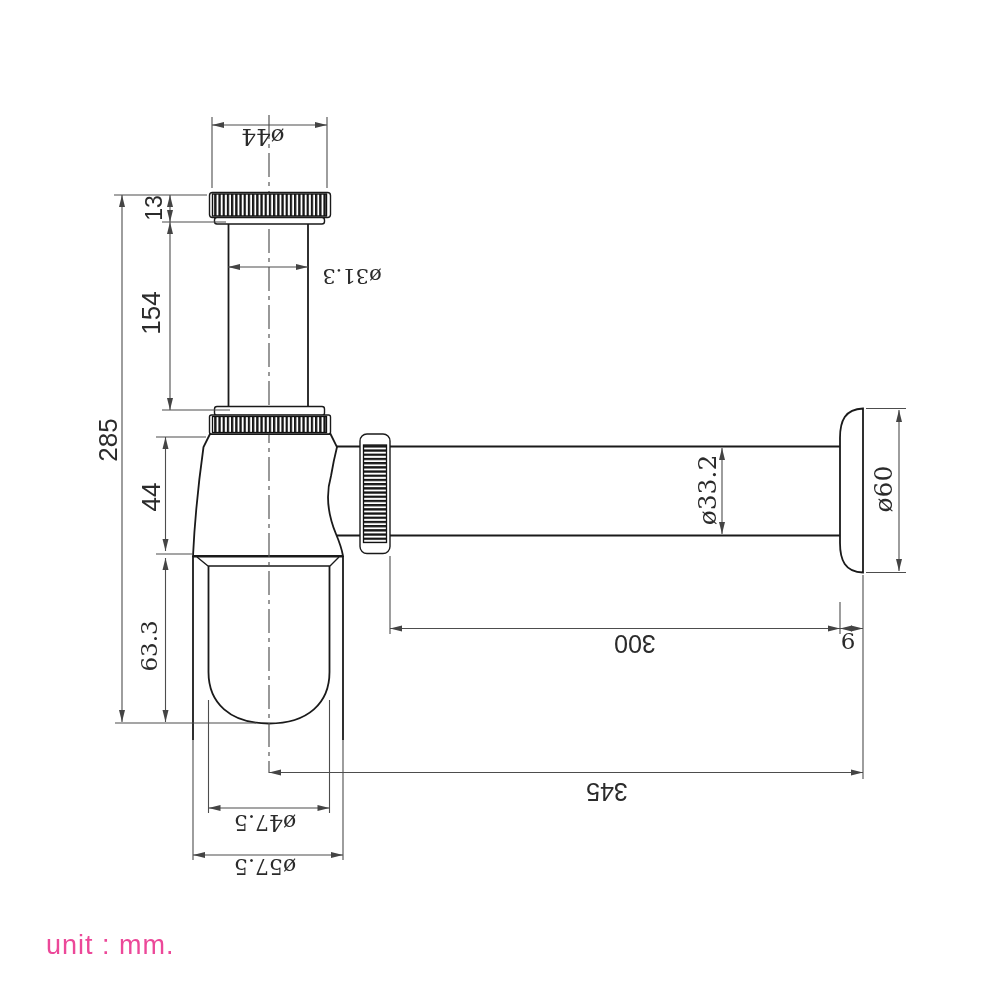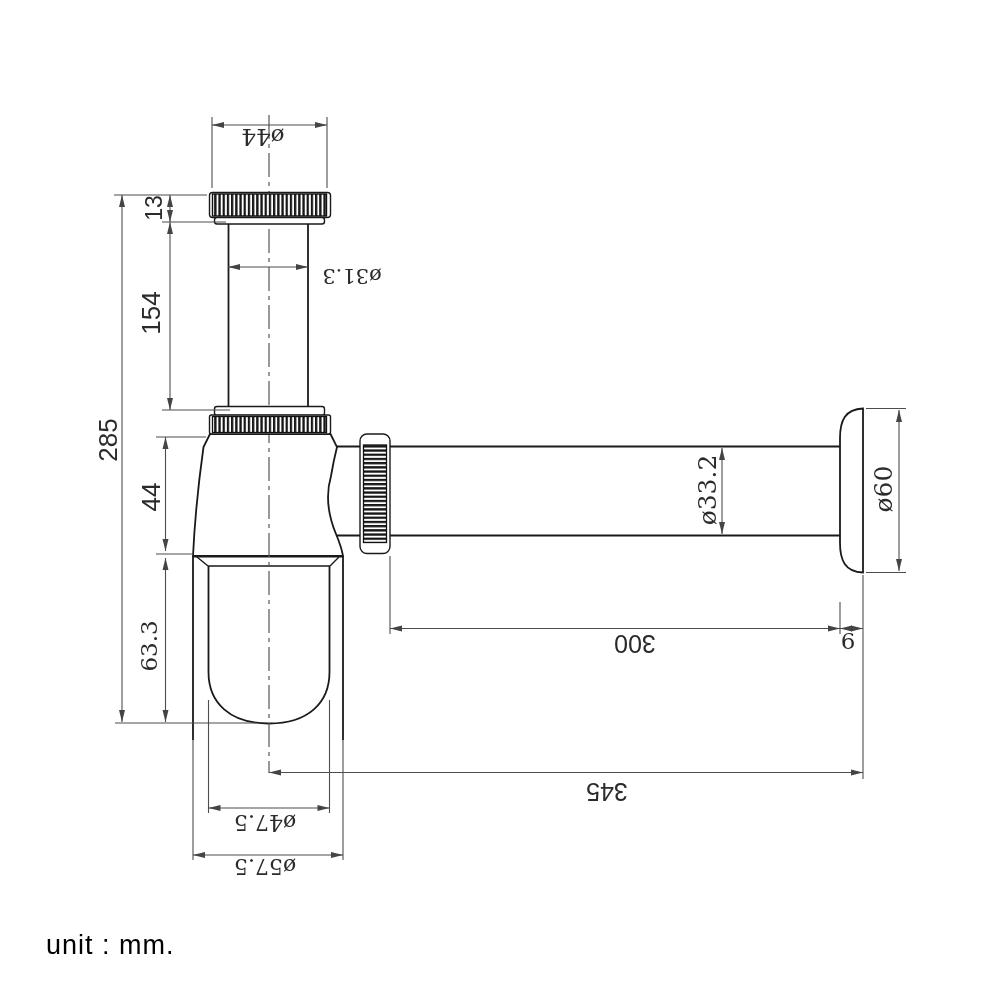--- a/index.html
+++ b/index.html
@@ -8,21 +8,21 @@
   svg{position:absolute;left:0;top:0;}
   .obj{stroke:#1a1a1a;fill:none;stroke-width:1.8;stroke-linecap:butt;}
   .obj-thin{stroke:#1a1a1a;fill:none;stroke-width:1.4;}
   .white-fill{fill:#ffffff;}
   .dim{stroke:#4d4d4d;fill:none;stroke-width:1.1;}
   .arrow{fill:#444;stroke:none;}
   .center{stroke:#555;fill:none;stroke-width:1.2;stroke-dasharray:24 5 4 5;}
   .dim-text{fill:#2b2b2b;}
   .dim-text.sans{font-family:"Liberation Sans",sans-serif;}
   .dim-text.serif{font-family:"DejaVu Serif",serif;}
-  .unit-note{position:absolute;left:46px;top:930px;font-size:27px;color:#000000;
+  .unit-note{position:absolute;left:46px;top:930px;font-size:27px;color:#ec4899;
              font-family:"Liberation Sans",sans-serif;letter-spacing:1px;}
 </style>
 </head>
 <body>
 
 <div class="canvas">
 
 <svg width="1000" height="1000" viewBox="0 0 1000 1000" xmlns="http://www.w3.org/2000/svg">
 
   <defs>

